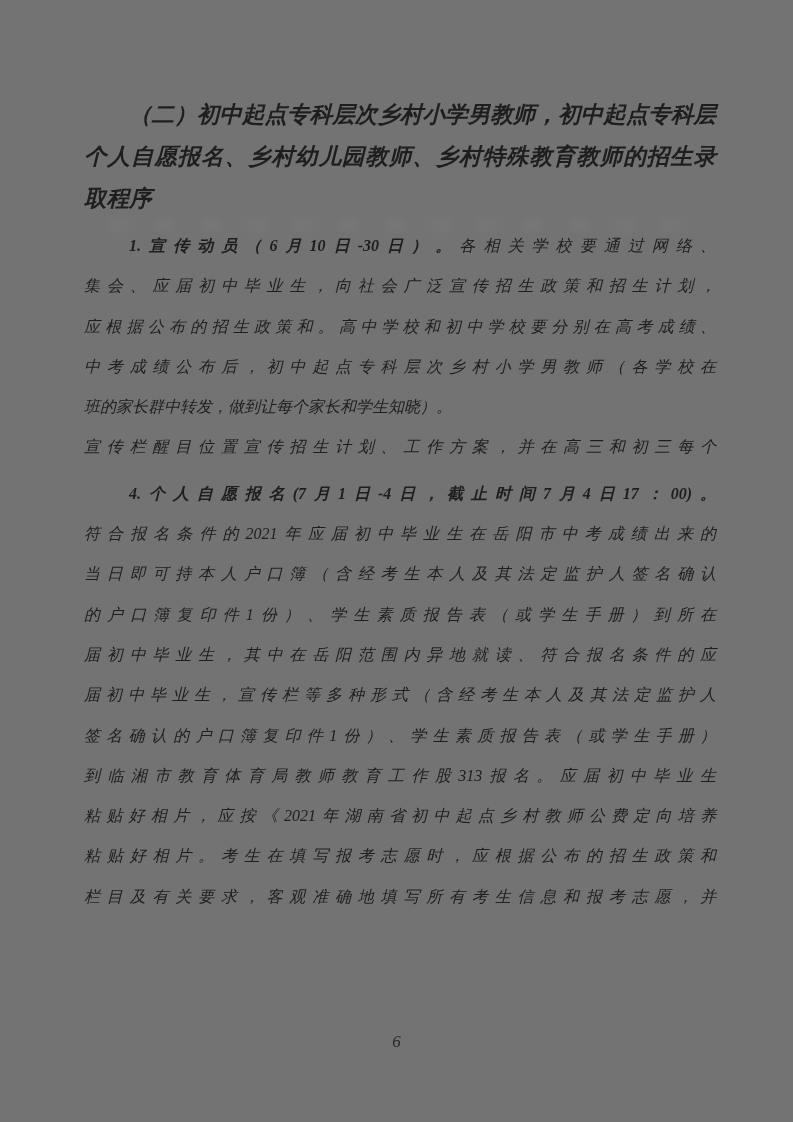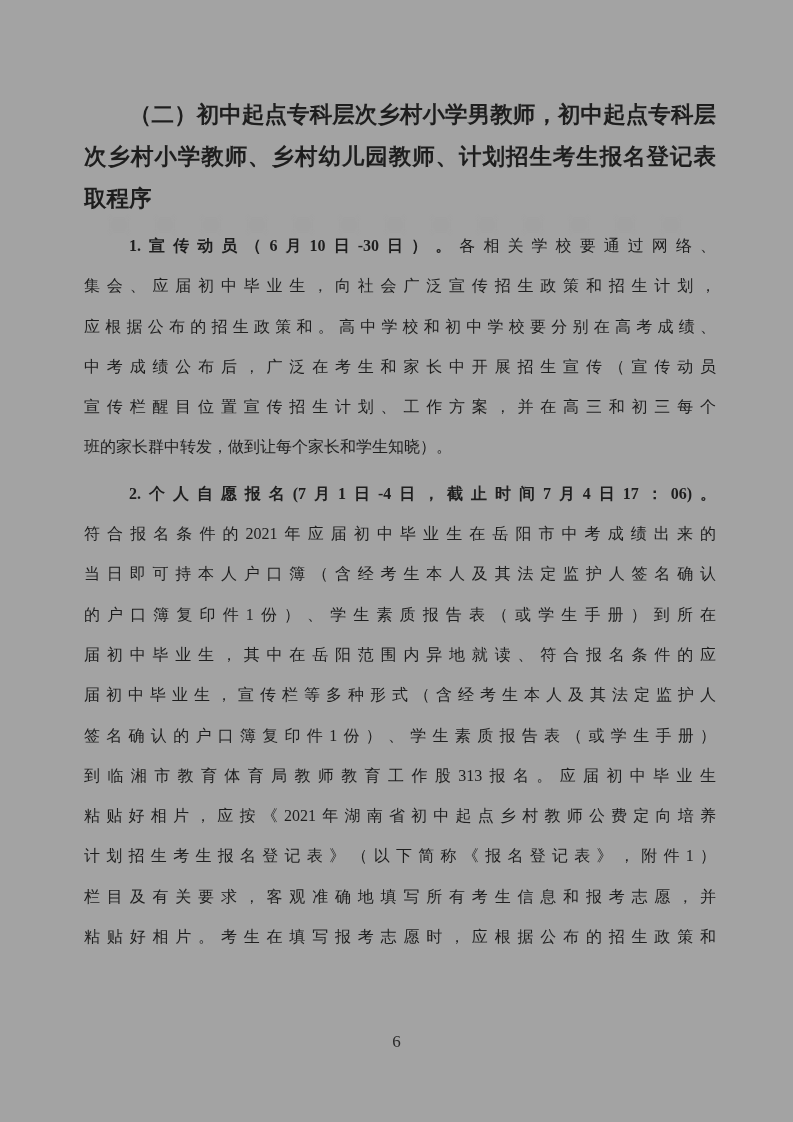--- a/index.html
+++ b/index.html
@@ -4,24 +4,25 @@
 <style>
   html, body {
     margin: 0;
     padding: 0;
     background: #ffffff;
   }
   .page {
     position: relative;
     width: 793px;
     height: 1122px;
-    background: #a3a3a3;
+    background: #737373;
     overflow: hidden;
     font-family: "Liberation Serif", "DejaVu Serif", serif;
     color: #1e1e1e;
+    font-style: italic;
   }
   .content {
     position: absolute;
     left: 84px;
     top: 94px;
     width: 632px;
   }
   .block { margin: 0; }
   .block + .block { margin-top: 6px; }
   .line {
@@ -70,41 +71,40 @@
     color: #2a2a2a;
   }
 </style>
 </head>
 <body>
 
 <div class="page">
   <div class="content" id="doc-content">
       <div class="block heading">
         <div class="line stretch indent"><span class="seg-bold">（二）初中起点专科层次乡村小学男教师，初中起点专科层</span></div>
-        <div class="line stretch"><span class="seg-bold">次乡村小学教师、乡村幼儿园教师、计划招生考生报名登记表</span></div>
+        <div class="line stretch"><span class="seg-bold">个人自愿报名、乡村幼儿园教师、乡村特殊教育教师的招生录</span></div>
         <div class="line"><span class="seg-bold">取程序</span></div>
       </div>
       <div class="block paragraph">
         <div class="line stretch indent"><span class="seg-bold">1.宣传动员（6月10日-30日）。</span><span class="seg-regular">各相关学校要通过网络、</span></div>
         <div class="line stretch"><span class="seg-regular">集会、应届初中毕业生，向社会广泛宣传招生政策和招生计划，</span></div>
         <div class="line stretch"><span class="seg-regular">应根据公布的招生政策和。高中学校和初中学校要分别在高考成绩、</span></div>
-        <div class="line stretch"><span class="seg-regular">中考成绩公布后，广泛在考生和家长中开展招生宣传（宣传动员</span></div>
+        <div class="line stretch"><span class="seg-regular">中考成绩公布后，初中起点专科层次乡村小学男教师（各学校在</span></div>
+        <div class="line"><span class="seg-regular">班的家长群中转发，做到让每个家长和学生知晓）。</span></div>
         <div class="line stretch"><span class="seg-regular">宣传栏醒目位置宣传招生计划、工作方案，并在高三和初三每个</span></div>
-        <div class="line"><span class="seg-regular">班的家长群中转发，做到让每个家长和学生知晓）。</span></div>
       </div>
       <div class="block paragraph">
-        <div class="line stretch indent"><span class="seg-bold">2.个人自愿报名(7月1日-4日，截止时间7月4日17：06)。</span></div>
+        <div class="line stretch indent"><span class="seg-bold">4.个人自愿报名(7月1日-4日，截止时间7月4日17：00)。</span></div>
         <div class="line stretch"><span class="seg-regular">符合报名条件的2021年应届初中毕业生在岳阳市中考成绩出来的</span></div>
         <div class="line stretch"><span class="seg-regular">当日即可持本人户口簿（含经考生本人及其法定监护人签名确认</span></div>
         <div class="line stretch"><span class="seg-regular">的户口簿复印件1份）、学生素质报告表（或学生手册）到所在</span></div>
         <div class="line stretch"><span class="seg-regular">届初中毕业生，其中在岳阳范围内异地就读、符合报名条件的应</span></div>
         <div class="line stretch"><span class="seg-regular">届初中毕业生，宣传栏等多种形式（含经考生本人及其法定监护人</span></div>
         <div class="line stretch"><span class="seg-regular">签名确认的户口簿复印件1份）、学生素质报告表（或学生手册）</span></div>
         <div class="line stretch"><span class="seg-regular">到临湘市教育体育局教师教育工作股313报名。应届初中毕业生</span></div>
         <div class="line stretch"><span class="seg-regular">粘贴好相片，应按《2021年湖南省初中起点乡村教师公费定向培养</span></div>
-        <div class="line stretch"><span class="seg-regular">计划招生考生报名登记表》（以下简称《报名登记表》，附件1）</span></div>
+        <div class="line stretch"><span class="seg-regular">粘贴好相片。考生在填写报考志愿时，应根据公布的招生政策和</span></div>
         <div class="line stretch"><span class="seg-regular">栏目及有关要求，客观准确地填写所有考生信息和报考志愿，并</span></div>
-        <div class="line stretch"><span class="seg-regular">粘贴好相片。考生在填写报考志愿时，应根据公布的招生政策和</span></div>
       </div>
     </div>
   <div class="scan-artifact"></div>
   <div class="footer">6</div>
 </div>
 
 </body></html>

